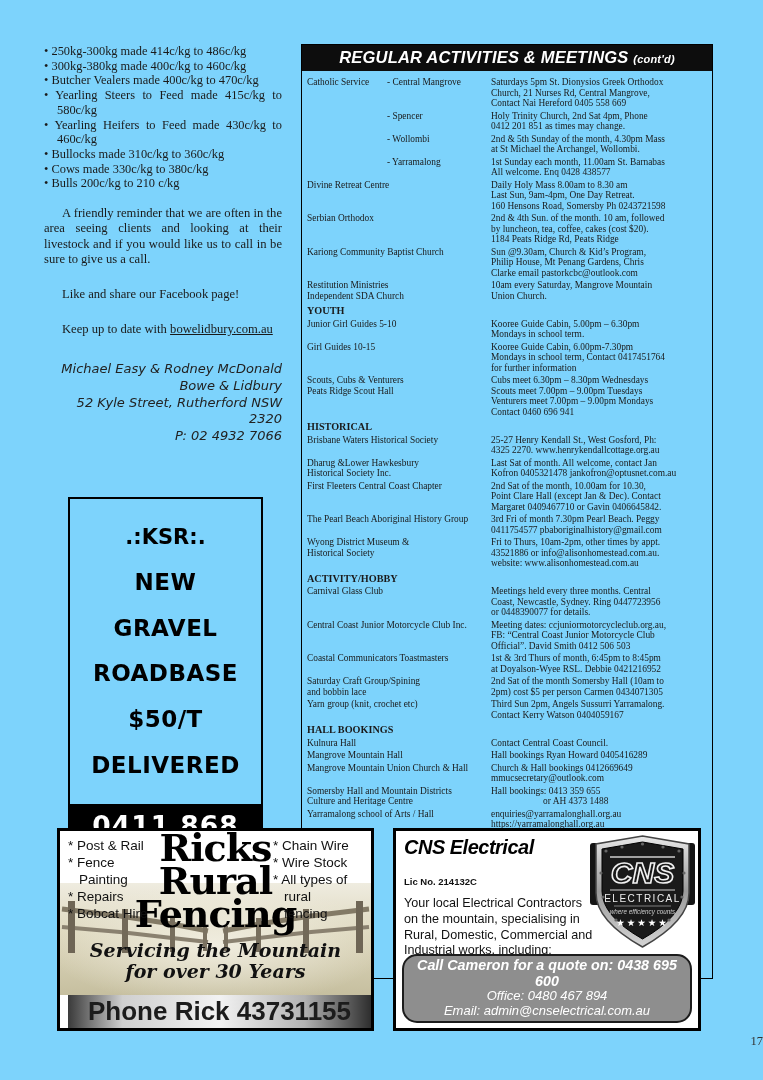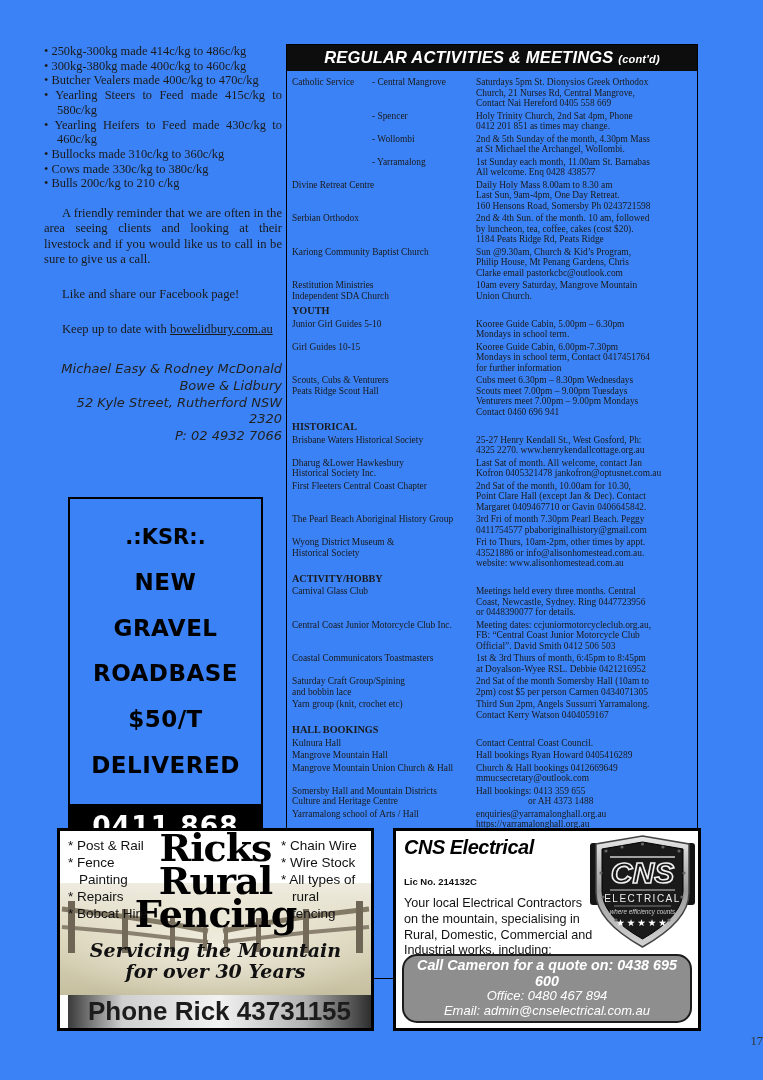--- a/index.html
+++ b/index.html
@@ -1,16 +1,16 @@
 <!DOCTYPE html>
 <html><head>
 <meta charset="utf-8">
 <style>
   html,body{margin:0;padding:0;background:#ffffff;}
-  .page{position:relative;width:763px;height:1080px;background:#3b82f6;color:#1a1a1a;
+  .page{position:relative;width:763px;height:1080px;background:#7dd3fc;color:#1a1a1a;
         font-family:"Liberation Serif",serif;overflow:hidden;}
 
   
   .leftcol{position:absolute;left:44px;top:44px;width:238px;}
   .bullets{list-style:none;margin:0;padding:0;font-size:12.4px;line-height:14.7px;text-align:justify;}
   .bullets li{padding-left:13px;text-indent:-13px;}
   .bullets li::before{content:"• ";}
   .para{margin:15px 0 0;text-indent:18px;text-align:justify;font-size:12.6px;line-height:15.4px;}
   .fb{margin-top:19px;}
   .keep{margin-top:20px;}
@@ -20,41 +20,41 @@
 
   
   .ksr{position:absolute;left:68px;top:497px;width:195px;height:384px;border:2.5px solid #000;
        box-sizing:border-box;display:flex;flex-direction:column;font-family:"DejaVu Sans",sans-serif;text-align:center;}
   .ksrbody{flex:1;display:flex;flex-direction:column;justify-content:space-evenly;align-items:center;padding:6px 0;}
   .ksrtitle{font-weight:bold;font-size:21px;color:#000;}
   .ksrline{font-weight:bold;font-size:23px;color:#000;letter-spacing:.5px;}
   .ksrphone{background:#000;color:#fff;font-weight:bold;font-size:26.5px;padding:6px 0 7px;letter-spacing:1px;}
 
   
-  .acts{position:absolute;left:286px;top:44px;width:412px;height:935px;border:1.3px solid #000;
+  .acts{position:absolute;left:301px;top:44px;width:412px;height:935px;border:1.3px solid #000;
         box-sizing:border-box;overflow:hidden;}
   .actsbar{background:#0d0d0d;color:#fff;font-family:"Liberation Sans",sans-serif;font-weight:bold;
            font-style:italic;text-align:center;font-size:16.5px;padding:3px 0 4px;letter-spacing:.2px;}
   .contd{font-size:11px;}
   .actbody{padding:4px 6px 0 5px;font-size:9.4px;line-height:10.5px;}
   .arow{display:flex;margin-top:2px;}
   .lcell{width:184px;flex:none;}
   .rcell{flex:1;white-space:nowrap;}
   .sec{font-weight:bold;font-size:10.2px;margin-top:5px;}
   .lp{display:inline-block;width:80px;}
   .lind{padding-left:80px;box-sizing:border-box;}
   .indent2 .rcell div:nth-child(2){padding-left:52px;}
 
   
   .ricks{position:absolute;left:57px;top:828px;width:317px;height:203px;border:3px solid #000;
          box-sizing:border-box;overflow:hidden;background:#fff;}
   .rphoto{position:absolute;left:0;right:0;bottom:33px;height:112px;}
   .rleft{position:absolute;left:8px;top:6px;width:92px;font-family:"Liberation Sans",sans-serif;
          font-size:13.5px;line-height:17px;color:#111;}
-  .rright{position:absolute;right:8px;top:6px;width:82px;font-family:"Liberation Sans",sans-serif;
+  .rright{position:absolute;right:16px;top:6px;width:82px;font-family:"Liberation Sans",sans-serif;
           font-size:13.5px;line-height:17px;color:#111;}
   .ritem{padding-left:11px;text-indent:-11px;}
   .ritem::before{content:"* ";}
   .rtitle{position:absolute;left:0;right:0;top:0;text-align:center;font-family:"DejaVu Serif",serif;
           font-weight:bold;font-size:38px;line-height:33px;letter-spacing:-1px;color:#000;}
   .rslogan{position:absolute;left:0;right:0;top:109px;text-align:center;font-family:"DejaVu Serif",serif;
            font-style:italic;font-weight:bold;font-size:19px;line-height:21px;color:#111;}
   .rphone{position:absolute;left:8px;right:0;bottom:0;height:33px;display:flex;align-items:center;justify-content:center;
           background:linear-gradient(90deg,#3a3a3a,#cfcfcf 18%,#f2f2f2 50%,#b3b3b3 78%,#2e2e2e);
           font-family:"Liberation Sans",sans-serif;font-weight:bold;font-size:26px;color:#1c1c1c;}

